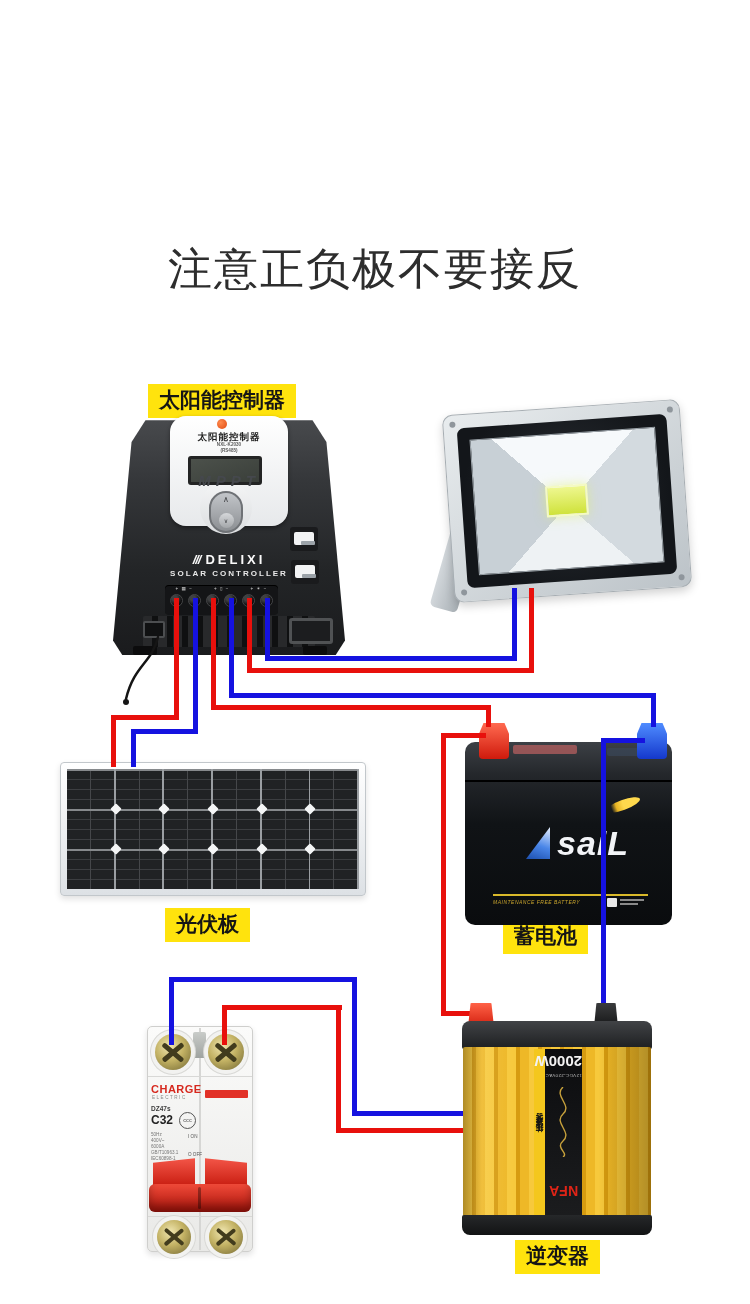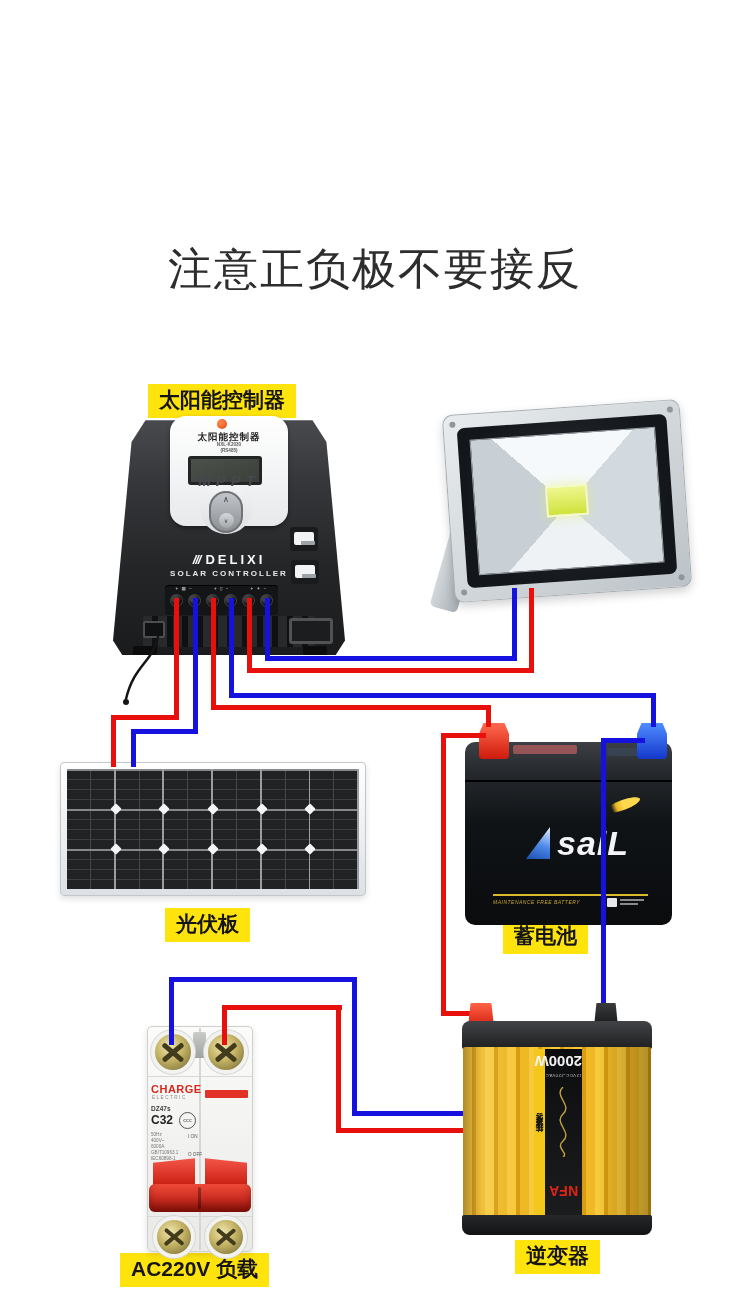--- a/index.html
+++ b/index.html
@@ -343,21 +343,20 @@
         <path d="M10 0 C 0 9, 20 18, 10 27 C 0 36, 20 45, 10 54 C 2 61, 16 66, 10 70" stroke="#c8a23c" stroke-width="1.4" fill="none"></path>
       </svg>
       <div class="inv-brand">NFA</div>
     </div>
     <div class="inv-cap-bot"></div>
   </div>
 
   <div class="tag tag-controller">太阳能控制器</div>
   <div class="tag tag-panel">光伏板</div>
   <div class="tag tag-battery">蓄电池</div>
-  <div class="tag tag-load">AC220V 负载</div>
   <div class="tag tag-inverter">逆变器</div>
 
   <div id="wires">
       <div class="wire r" style="left: 174px; top: 598px; width: 5px; height: 122px;"></div>
       <div class="wire r" style="left: 111px; top: 715px; width: 68px; height: 5px;"></div>
       <div class="wire r" style="left: 111px; top: 715px; width: 5px; height: 52px;"></div>
       <div class="wire b" style="left: 193px; top: 598px; width: 5px; height: 136px;"></div>
       <div class="wire b" style="left: 131px; top: 729px; width: 67px; height: 5px;"></div>
       <div class="wire b" style="left: 131px; top: 729px; width: 5px; height: 38px;"></div>
       <div class="wire r" style="left: 211px; top: 598px; width: 5px; height: 112px;"></div>

